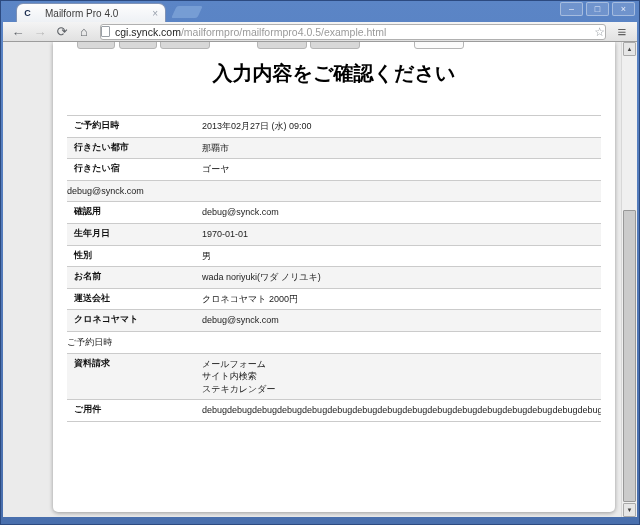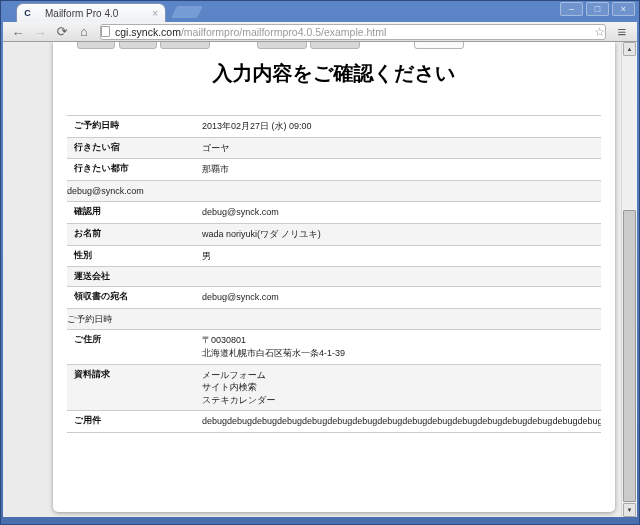--- a/index.html
+++ b/index.html
@@ -108,56 +108,56 @@
       <div class="steptab active" style="left:361px; width:50px;"></div>
 
       <h1 class="page-title">入力内容をご確認ください</h1>
 
       <div class="ctable">
         <div class="trow">
           <div class="tlabel">ご予約日時</div>
           <div class="tvalue">2013年02月27日 (水) 09:00</div>
         </div>
         <div class="trow">
+          <div class="tlabel">行きたい都市</div>
+          <div class="tvalue">那覇市</div>
+        </div>
+        <div class="trow">
           <div class="tlabel">行きたい宿</div>
           <div class="tvalue">ゴーヤ</div>
-        </div>
-        <div class="trow">
-          <div class="tlabel">行きたい都市</div>
-          <div class="tvalue">那覇市</div>
         </div>
         <div class="trow">
           <div class="tvalue">debug@synck.com</div>
         </div>
         <div class="trow">
           <div class="tlabel">確認用</div>
           <div class="tvalue">debug@synck.com</div>
         </div>
         <div class="trow">
-          <div class="tlabel">お名前</div>
-          <div class="tvalue">wada noriyuki(ワダ ノリユキ)</div>
+          <div class="tlabel">生年月日</div>
+          <div class="tvalue">1970-01-01</div>
         </div>
         <div class="trow">
           <div class="tlabel">性別</div>
           <div class="tvalue">男</div>
         </div>
         <div class="trow">
-          <div class="tlabel">運送会社</div>
+          <div class="tlabel">お名前</div>
+          <div class="tvalue">wada noriyuki(ワダ ノリユキ)</div>
         </div>
         <div class="trow">
-          <div class="tlabel">領収書の宛名</div>
+          <div class="tlabel">運送会社</div>
+          <div class="tvalue">クロネコヤマト 2000円</div>
+        </div>
+        <div class="trow">
+          <div class="tlabel">クロネコヤマト</div>
           <div class="tvalue">debug@synck.com</div>
         </div>
         <div class="trow">
           <div class="tvalue">ご予約日時</div>
-        </div>
-        <div class="trow">
-          <div class="tlabel">ご住所</div>
-          <div class="tvalue">〒0030801
-北海道札幌市白石区菊水一条4-1-39</div>
         </div>
         <div class="trow">
           <div class="tlabel">資料請求</div>
           <div class="tvalue">メールフォーム
 サイト内検索
 ステキカレンダー</div>
         </div>
         <div class="trow clip">
           <div class="tlabel">ご用件</div>
           <div class="tvalue">debugdebugdebugdebugdebugdebugdebugdebugdebugdebugdebugdebugdebugdebugdebugdebugdebugdebugdebugdebug</div>

